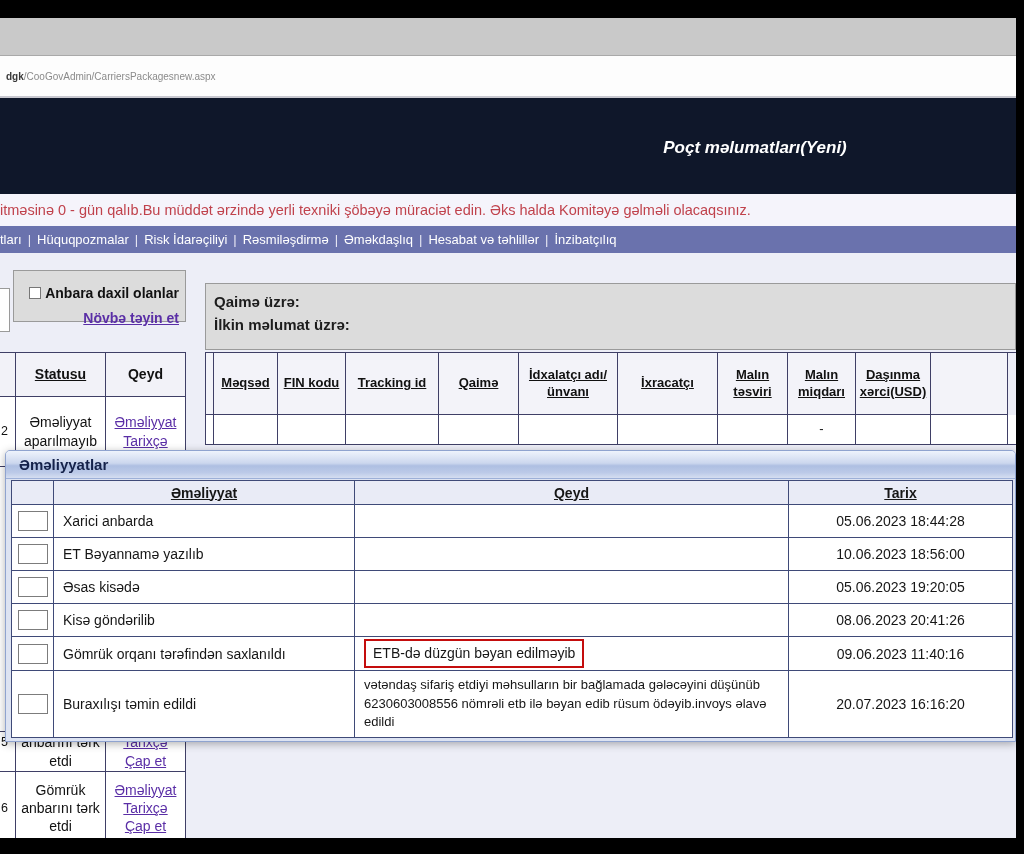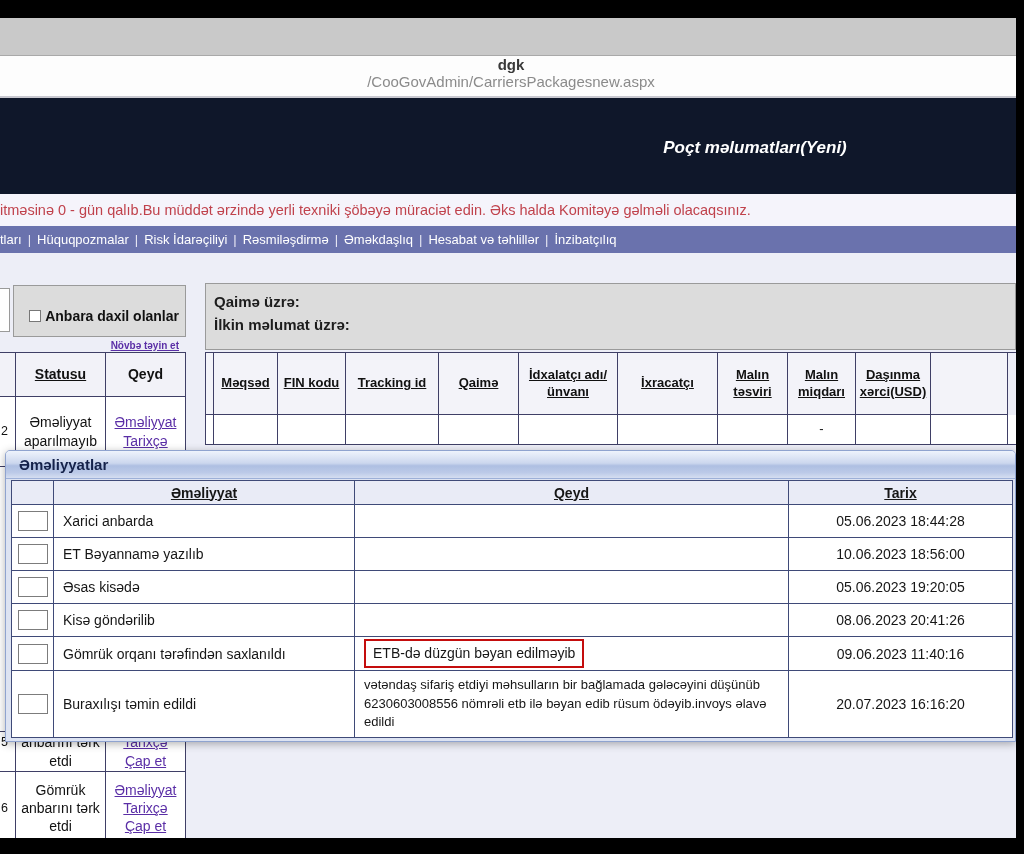--- a/index.html
+++ b/index.html
@@ -3,42 +3,42 @@
 <meta charset="utf-8">
 <style>
   html,body{margin:0;padding:0;background:#000;}
   .screen{position:relative;width:1024px;height:854px;background:#000;overflow:hidden;
           font-family:"Liberation Sans",sans-serif;-webkit-font-smoothing:antialiased;}
   .page{position:absolute;left:0;top:0;width:1016px;height:838px;background:#edeef7;overflow:hidden;}
 
   .bar-top{position:absolute;left:0;top:0;width:100%;height:18px;background:#000;}
   .bar-gray{position:absolute;left:0;top:18px;width:100%;height:37px;background:#c9c9c9;border-bottom:1px solid #a9a9a9;}
   .url-bar{position:absolute;left:0;top:56px;width:100%;height:42px;background:#fdfdfd;border-bottom:2px solid #c8c8d0;
-           display:flex;align-items:center;padding-left:6px;box-sizing:border-box;font-size:15px;color:#8b8b8b;flex-direction:column;}
+           display:flex;align-items:center;padding-left:6px;box-sizing:border-box;font-size:10px;color:#8b8b8b;}
   .url-bar .url-bold{color:#3a3a3a;font-weight:bold;}
 
   .hdr{position:absolute;left:0;top:98px;width:100%;height:96px;background:#0f172a;}
   .hdr-title{position:absolute;left:755px;top:40px;transform:translateX(-50%);
              color:#ffffff;font-weight:bold;font-style:italic;font-size:17px;white-space:nowrap;}
 
   .warn{position:absolute;left:0;top:194px;width:100%;height:32px;background:#f5f4fb;
         display:flex;align-items:center;font-size:14.5px;color:#c0424c;white-space:nowrap;overflow:hidden;}
 
   .nav{position:absolute;left:0;top:226px;width:100%;height:27px;background:#6a72ad;
        display:flex;align-items:center;color:#fff;font-size:13px;white-space:nowrap;overflow:hidden;}
   .nav .nav-item{cursor:pointer;}
   .nav .sep{margin:0 6px;color:#e8e8f4;}
 
   .frag{position:absolute;left:0;top:288px;width:10px;height:44px;background:#fff;border:1px solid #9a9a9a;border-left:none;box-sizing:border-box;}
 
   .panel-gray{background:#dcdcdc;border:1px solid #9a9a9a;box-sizing:border-box;}
-  .left-top{position:absolute;left:13px;top:285px;width:173px;height:52px;padding:22px 6px 4px 4px;text-align:right;}
+  .left-top{position:absolute;left:13px;top:270px;width:173px;height:52px;padding:14px 6px 4px 4px;text-align:right;}
   .left-top .row1{display:flex;justify-content:flex-end;align-items:center;gap:4px;font-weight:bold;font-size:14px;color:#111;}
   .cb-small{width:12px;height:12px;background:#fff;border:1px solid #777;box-sizing:border-box;}
-  .queue-link{display:inline-block;margin-top:16px;color:#5a2ea6;font-weight:bold;font-size:10px;text-decoration:underline;cursor:pointer;}
+  .queue-link{display:inline-block;margin-top:9px;color:#5a2ea6;font-weight:bold;font-size:14px;text-decoration:underline;cursor:pointer;}
 
   
   .ltable{position:absolute;left:0;top:352px;width:186px;z-index:1;border-top:1px solid #3f3f66;font-size:14px;color:#111;}
   .lrow{display:grid;grid-template-columns:16px 90px 80px;}
   .lcell{border-right:1px solid #3f3f66;border-bottom:1px solid #3f3f66;background:#fff;
          display:flex;flex-direction:column;justify-content:center;align-items:center;text-align:center;
          padding:2px 2px;box-sizing:border-box;line-height:1.3;}
   .lhead .lcell{background:#f2f2f8;font-weight:bold;height:44px;}
   .lnum{font-size:12.5px;align-items:flex-start;padding-left:1px;}
   .llink{color:#5a2ea6;text-decoration:underline;cursor:pointer;}

